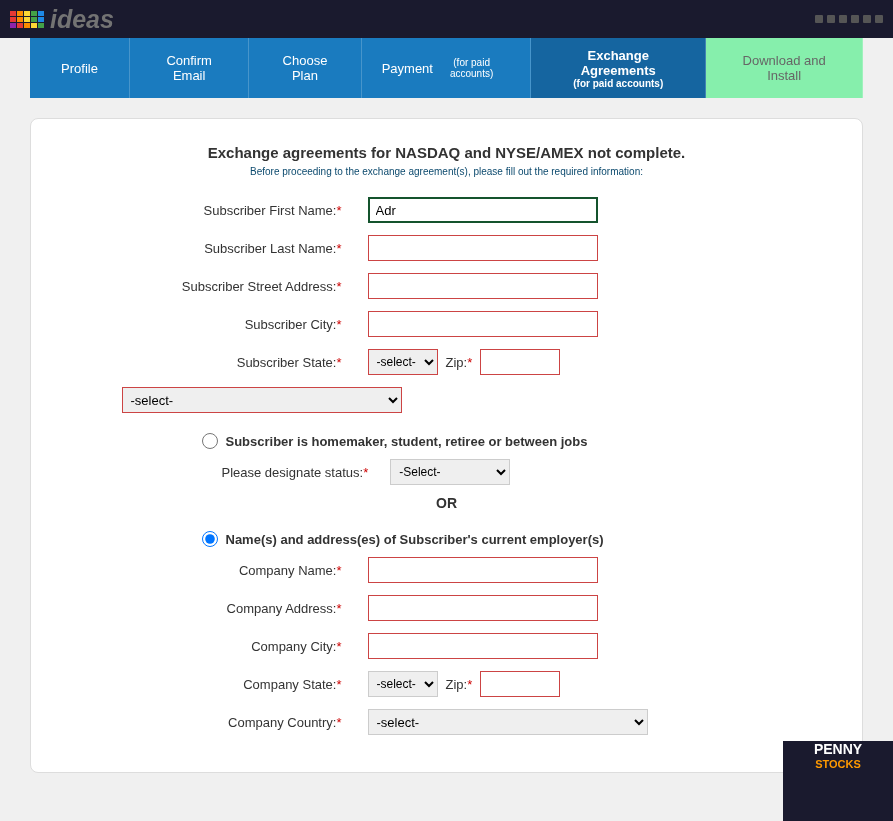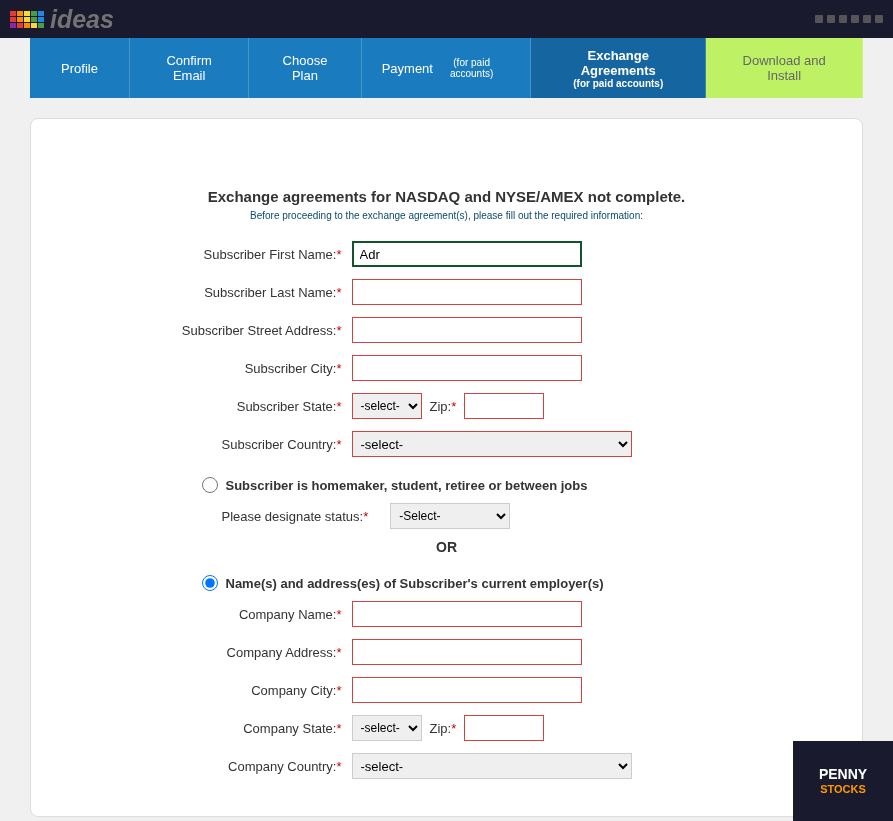--- a/index.html
+++ b/index.html
@@ -65,42 +65,41 @@
       font-weight: normal;
       cursor: pointer;
       border-right: 1px solid rgba(255,255,255,0.2);
       min-width: 100px;
     }
     .nav-tab.current {
       background: #1565a0;
       font-weight: bold;
     }
     .nav-tab.disabled {
-      background: #bef264;
+      background: #86efac;
       color: #666;
       cursor: default;
     }
     .nav-tab .tab-sub {
       font-size: 10px;
       display: block;
     }
 
     
     .main-content {
       margin: 20px 30px;
       background: white;
       border-radius: 8px;
       border: 1px solid #ddd;
       padding: 25px 30px;
     }
 
     .notice-text {
       text-align: center;
       margin-bottom: 20px;
-      margin-top: 44px;
     }
     .notice-text .line1 {
       font-size: 15px;
       font-weight: bold;
       color: #333;
     }
     .notice-text .line2 {
       font-size: 10px;
       color: #0c4a6e;
       margin-top: 5px;
@@ -108,20 +107,21 @@
 
     
     .form-section {
       max-width: 650px;
       margin: 0 auto;
     }
     .form-row {
       display: flex;
       align-items: center;
       margin-bottom: 12px;
+      gap: 16px;
     }
     .form-label {
       width: 230px;
       text-align: right;
       padding-right: 10px;
       font-size: 13px;
       color: #333;
       flex-shrink: 0;
     }
     .form-label .required {
@@ -225,28 +225,27 @@
       font-weight: bold;
       color: #333;
       margin: 8px 0;
     }
 
     
     .ad-banner {
       position: fixed;
       bottom: 0;
       right: 0;
-      width: 100px;
+      width: 110px;
       height: 80px;
       background: #1a1a2e;
       color: #f90;
       font-size: 11px;
       font-weight: bold;
       display: flex;
-      align-items: center;
       justify-content: center;
       text-align: center;
       text-transform: uppercase;
       line-height: 1.2;
     }
     .ad-banner .big-text {
       font-size: 14px;
       font-weight: 900;
       color: white;
     }
@@ -355,23 +354,20 @@
           <option>-select-</option>
         </select>
         <span class="zip-label">
           <span>Zip:</span><span class="required">*</span>
         </span>
         <input type="text" class="form-input input-zip error" style="">
       </div>
     </div>
 
     <div class="form-row">
-      <div class="form-label">
-        <span>Subscriber Country:</span><span class="required">*</span>
-      </div>
       <select class="select-country error">
         <option>-select-</option>
       </select>
     </div>
 
     <div class="radio-section">
       <div class="radio-row">
         <input type="radio" name="employment" id="radio-homemaker" style="">
         <label class="radio-label" for="radio-homemaker">Subscriber is homemaker, student, retiree or between jobs</label>
       </div>

